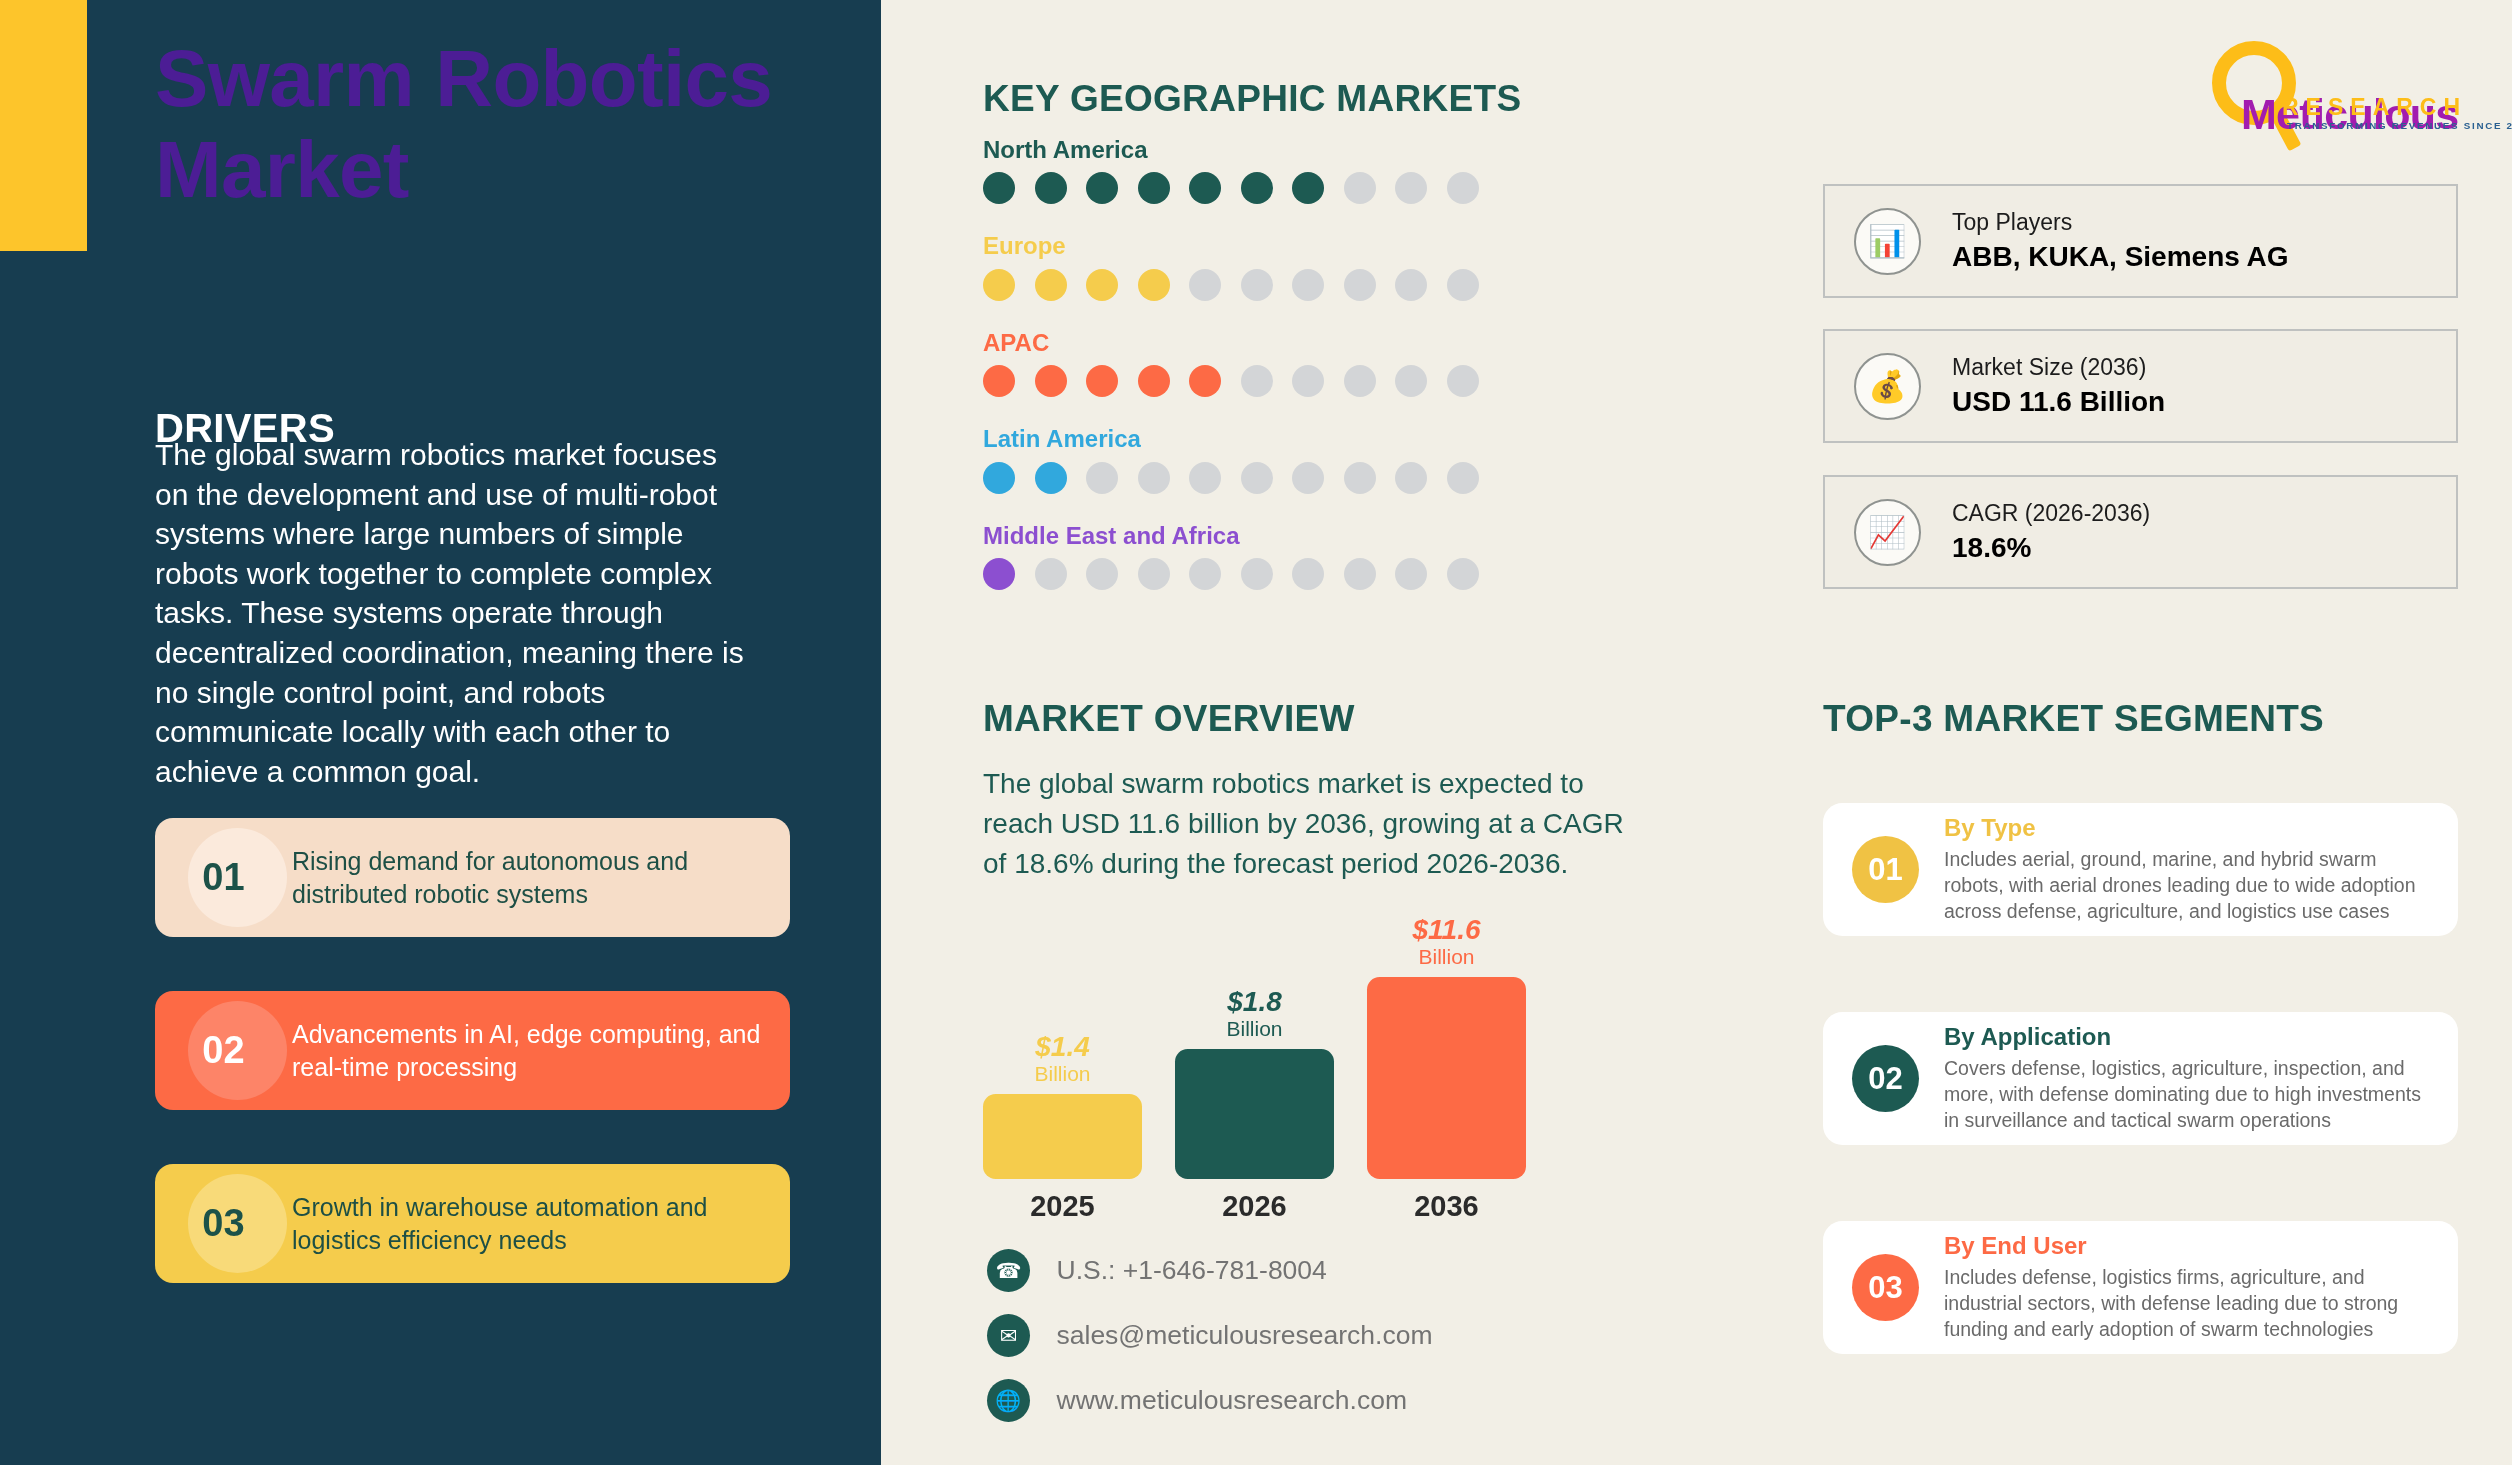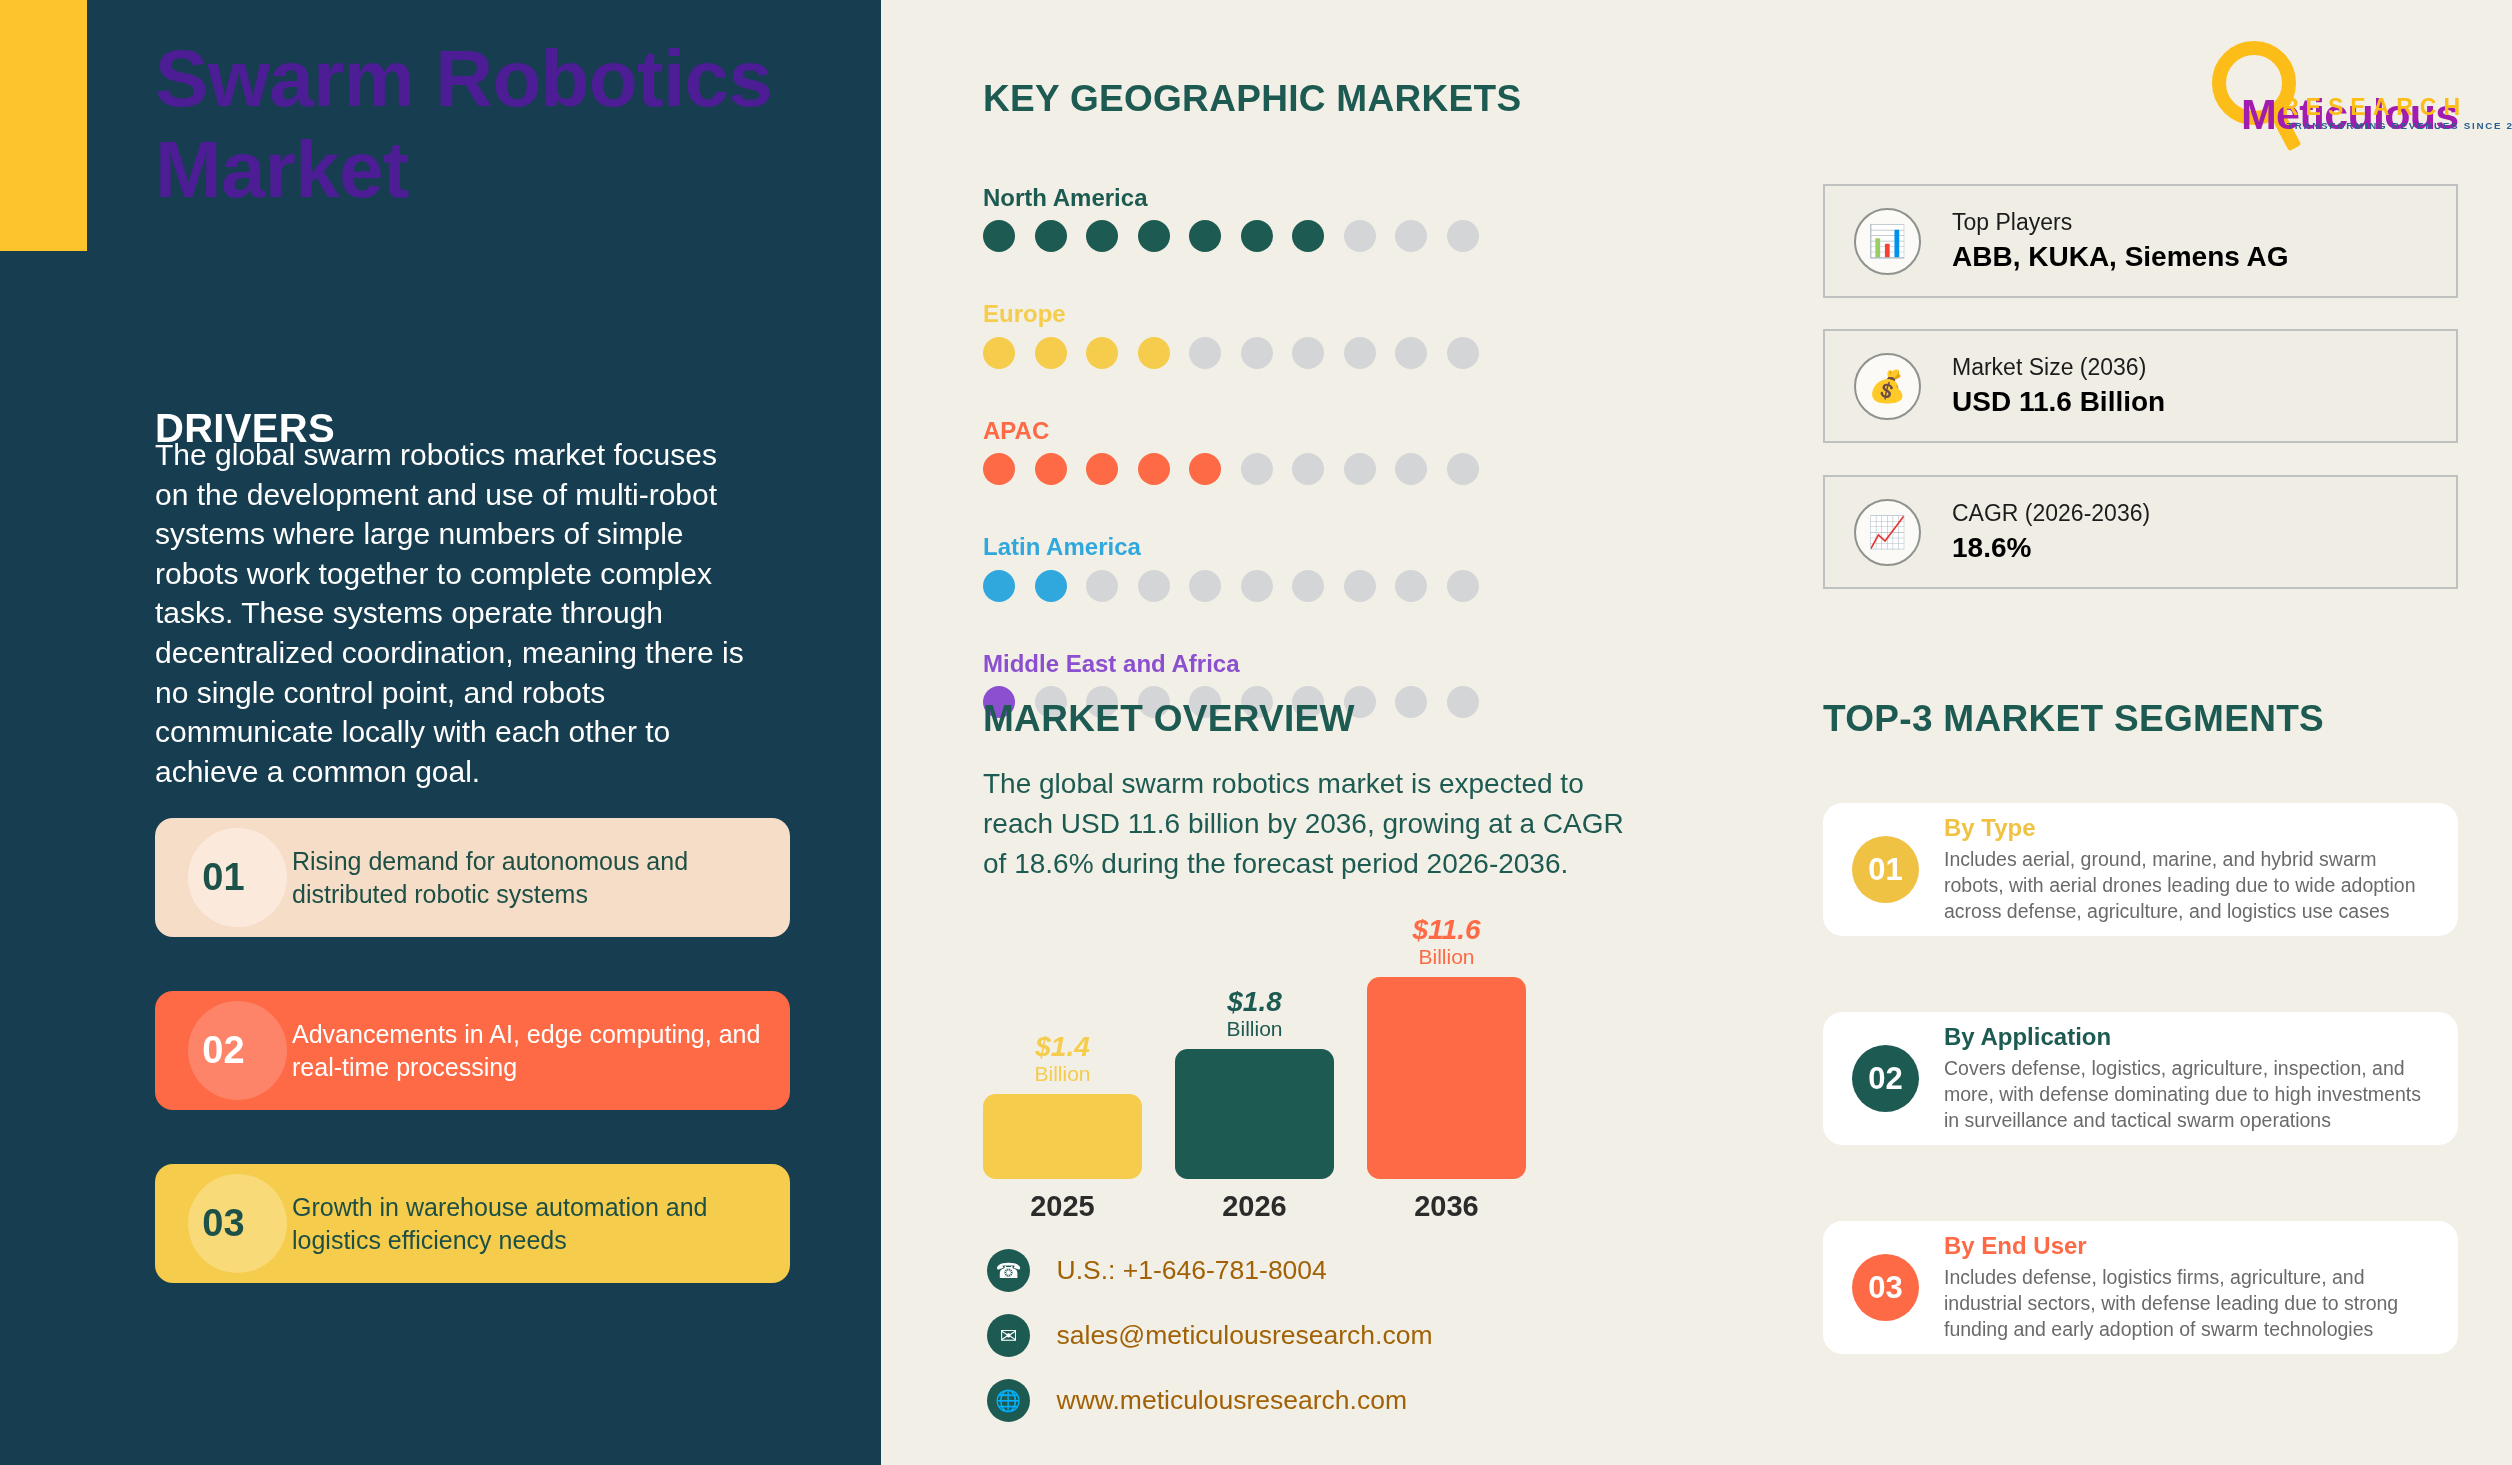--- a/index.html
+++ b/index.html
@@ -90,21 +90,21 @@
   }
 
   
   .sec-head{
     color:#1d5a52; font-size:37px; font-weight:700; letter-spacing:0.3px;
     position:absolute;
   }
   #kgm-head{ left:983px; top:78px; }
 
   .geo-list{ position:absolute; left:983px; top:136px; width:558px; }
-  .geo-row{ margin-bottom:28px;margin-top:48px; }
+  .geo-row{ margin-bottom:28px; }
   .geo-label{ font-size:24px; font-weight:700; margin-bottom:8.4px; }
   .dots{ display:flex; gap:19.5px; }
   .dot{ width:32px; height:32px; border-radius:50%; background:#d3d5d7; }
 
   #mo-head{ left:983px; top:698px; }
   .mo-body{
     position:absolute; left:983px; top:764px; width:649px;
     color:#1d5a52; font-size:28px; line-height:1.42;
   }
 
@@ -121,21 +121,21 @@
     font-size:29px; font-weight:700; color:#2b2b2b;
   }
 
   .contact{ position:absolute; left:987px; top:1249px; }
   .contact-row{ display:flex; align-items:center; margin-bottom:22px; }
   .c-icon{
     width:43px; height:43px; border-radius:50%; background:#1d5a52;
     display:flex; align-items:center; justify-content:center; flex:0 0 43px;
     font-size:21px; color:#fff;
   }
-  .c-text{ margin-left:26.5px; font-size:26.5px; color:#a16207; }
+  .c-text{ margin-left:26.5px; font-size:26.5px; color:#737373; }
 
   
   .kpi-card{
     position:absolute; left:1823px; width:635px; height:114px;
     border:2.1px solid #bfc1c0; background:#f0ede4; display:flex; align-items:center;
   }
   .kpi-ic{
     width:67px; height:67px; border-radius:50%; background:#fbfaf6;
     border:2.8px solid #8f9390; margin-left:29px; flex:0 0 67px;
     display:flex; align-items:center; justify-content:center; font-size:31px;

